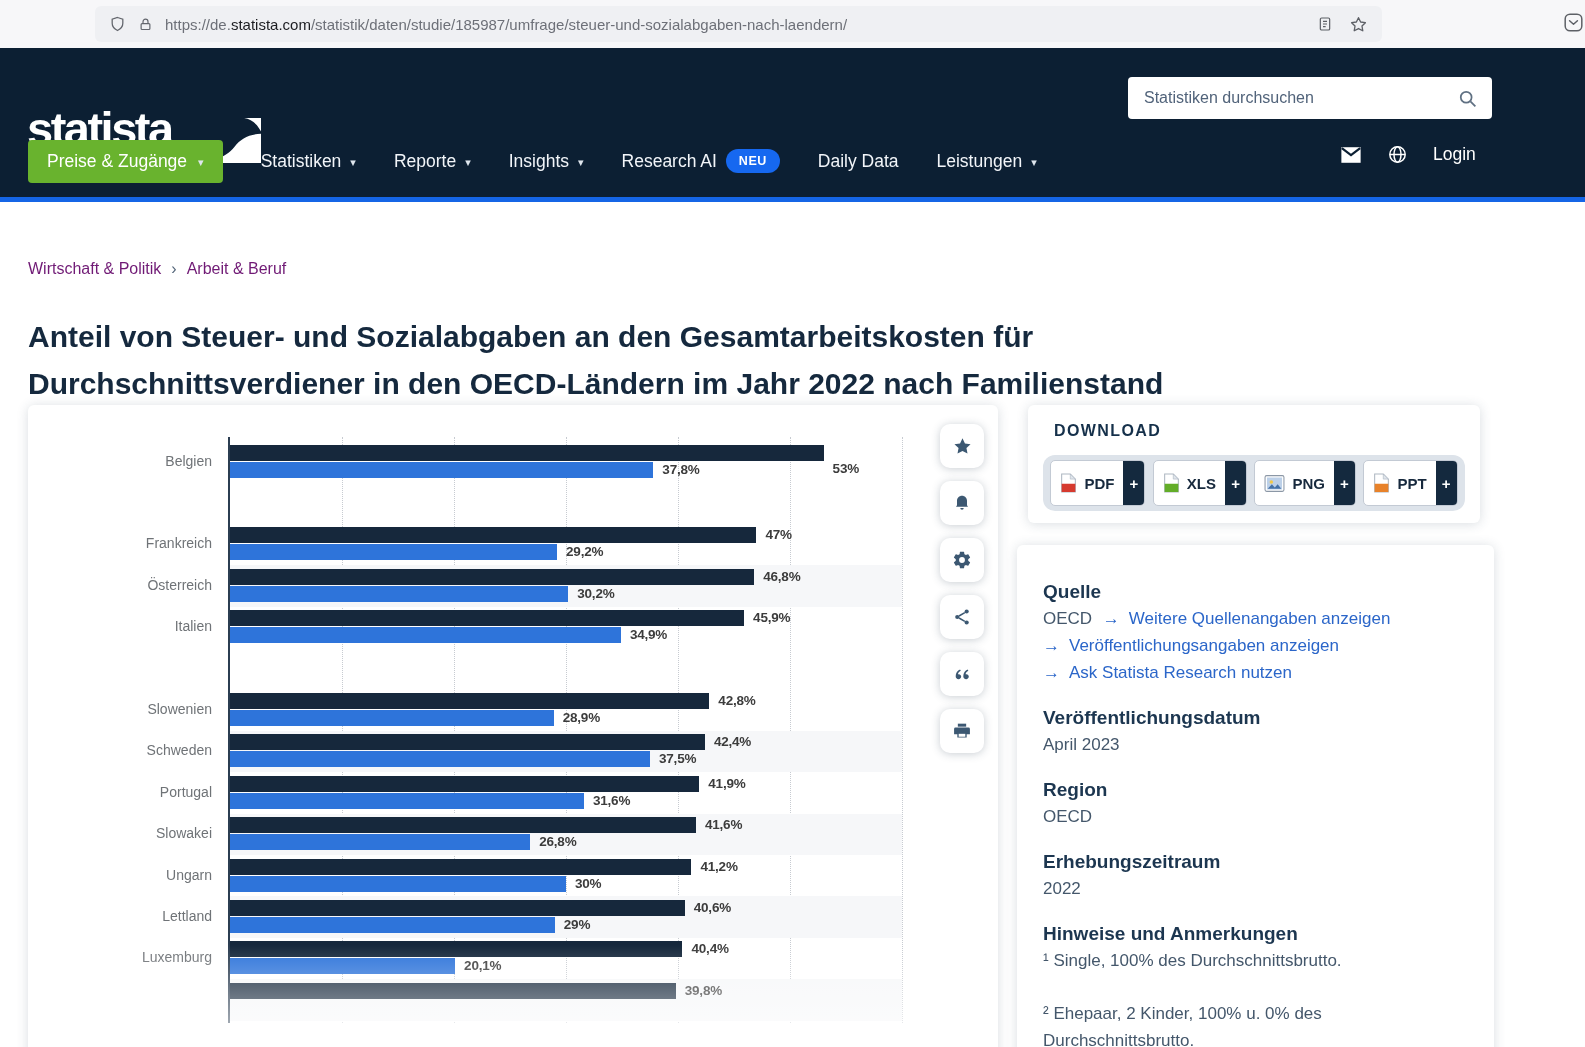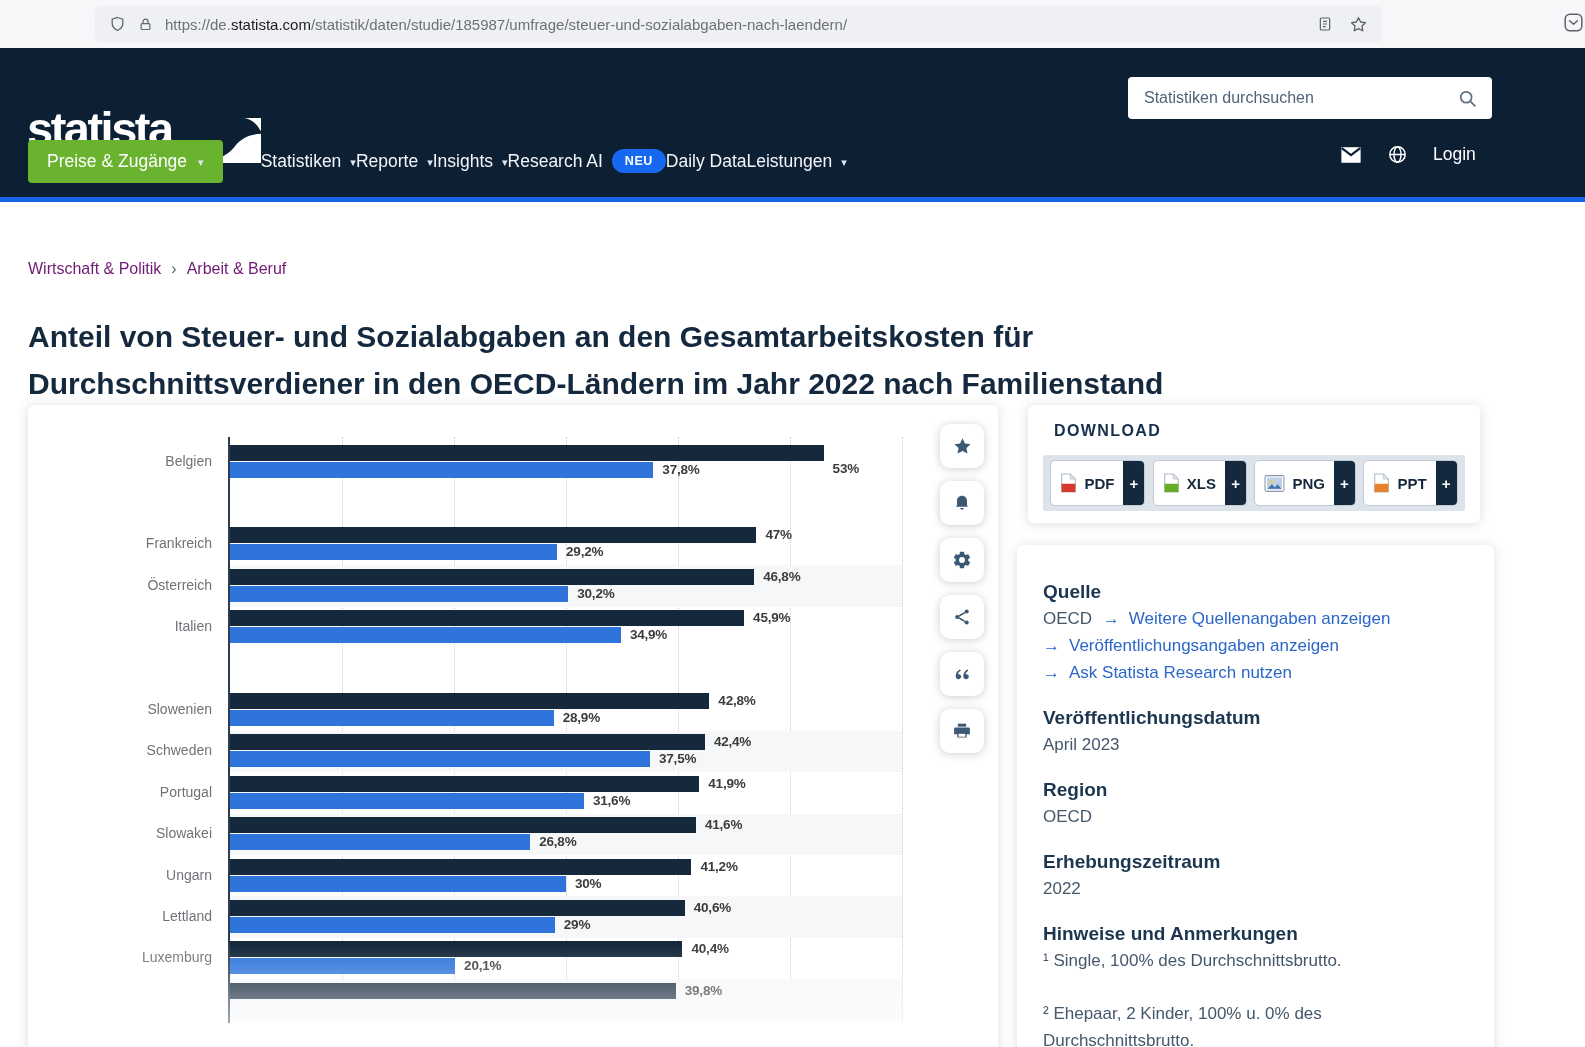--- a/index.html
+++ b/index.html
@@ -22,21 +22,21 @@
         letter-spacing:-2.5px;line-height:50px;}
   .logo-mark{position:absolute;left:216px;top:70px;}
   .search-box{position:absolute;right:93px;top:29px;width:364px;height:42px;background:#fff;
               border-radius:4px;display:flex;align-items:center;padding:0 14px;box-sizing:border-box;}
   .search-box input{flex:1;border:none;outline:none;font-size:16px;color:#c2410c;background:transparent;
                     font-family:inherit;}
   .search-box input::placeholder{color:#51637a;}
   .nav-row{position:absolute;left:28px;top:91px;height:44px;display:flex;align-items:center;gap:38px;}
   .green-btn{background:#69b32e;color:#fff;font-size:17.5px;height:43px;padding:0 19px;border-radius:4px;
              display:flex;align-items:center;gap:11px;cursor:pointer;}
-  .main-nav{display:flex;align-items:center;justify-content:center;}
+  .main-nav{display:flex;align-items:center;gap:38px;justify-content:center;}
   .nav-item{color:#f2f5f9;font-size:17.5px;display:flex;align-items:center;gap:9px;cursor:pointer;white-space:nowrap;}
   .caret{font-size:11px;color:#dfe6ee;transform:translateY(1px);}
   .badge{background:#1668f0;color:#fff;font-weight:700;font-size:12.5px;padding:5px 13px;border-radius:14px;
          letter-spacing:.5px;}
   .nav-right{position:absolute;left:1340px;top:96px;display:flex;align-items:center;gap:25px;
              color:#fff;font-size:17.5px;}
   
   .breadcrumb{position:absolute;left:28px;top:260px;font-size:16px;display:flex;gap:10px;}
   .crumb{color:#701a75;cursor:pointer;text-align:center;}
   .crumb-sep{color:#54667a;}
@@ -59,21 +59,21 @@
       background:linear-gradient(to bottom,rgba(255,255,255,0) 0%,rgba(255,255,255,.55) 30%,
                  rgba(255,255,255,.93) 55%,#ffffff 72%);}
   
   .action-col{position:absolute;left:940px;top:424px;display:flex;flex-direction:column;gap:13px;}
   .action-btn{width:44px;height:44px;background:#fff;border-radius:10px;display:flex;align-items:center;
               justify-content:center;color:#3c5872;box-shadow:0 1px 8px rgba(40,60,80,.25);cursor:pointer;}
   
   .dl-card{position:absolute;left:1028px;top:405px;width:452px;height:118px;}
   .dl-head{position:absolute;left:26px;top:17px;font-size:16px;font-weight:700;letter-spacing:1.4px;
            color:#15304a;}
-  .dl-box{position:absolute;left:15px;top:50px;width:422px;height:56px;background:#dde3ea;border-radius:2px;
+  .dl-box{position:absolute;left:15px;top:50px;width:422px;height:56px;background:#dde3ea;border-radius:12px;
           display:flex;align-items:center;justify-content:space-evenly;}
   .dl-btn{height:44px;background:#fff;border:1px solid #c3cad4;border-radius:5px;display:flex;
           align-items:stretch;overflow:hidden;cursor:pointer;}
   .dl-main{display:flex;align-items:center;gap:7px;padding:0 9px;}
   .dl-label{font-size:15px;font-weight:700;color:#17293d;}
   .dl-plus{width:21px;background:#14293e;color:#fff;display:flex;align-items:center;justify-content:center;
            font-size:15px;font-weight:700;}
   
   .details-card{position:absolute;left:1017px;top:545px;width:477px;height:580px;padding:33px 26px;
                 box-sizing:border-box;}

